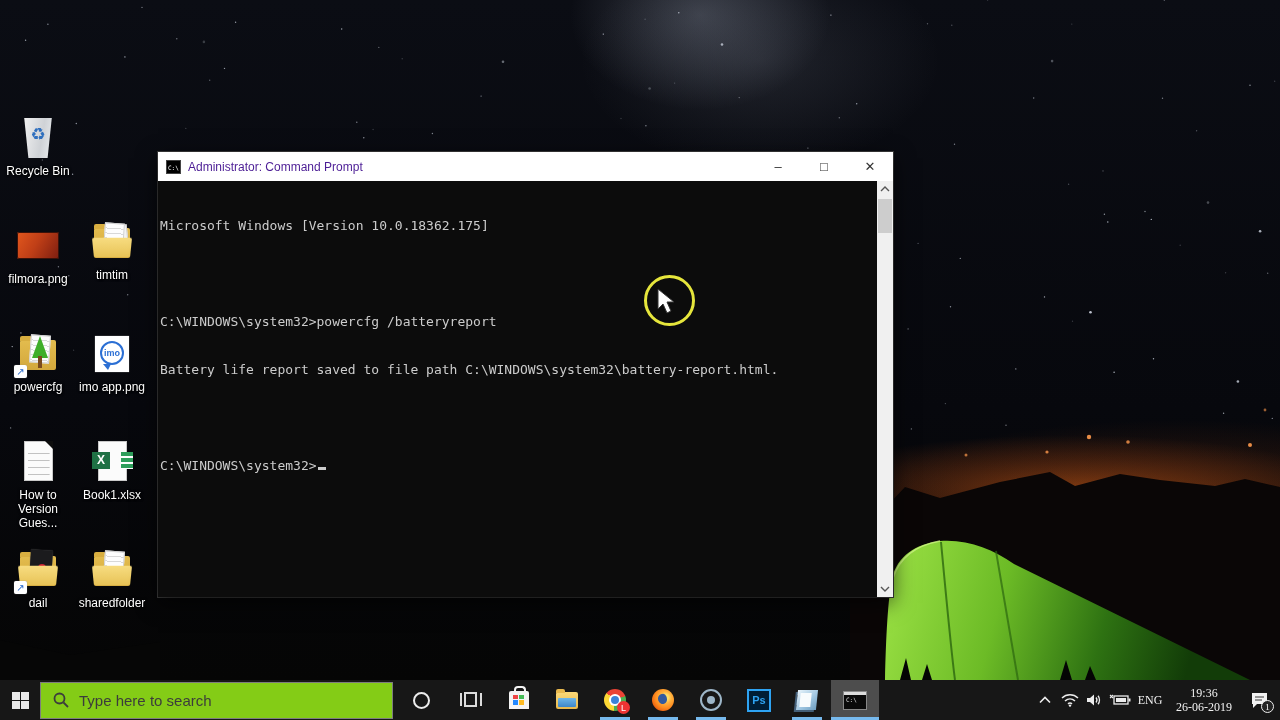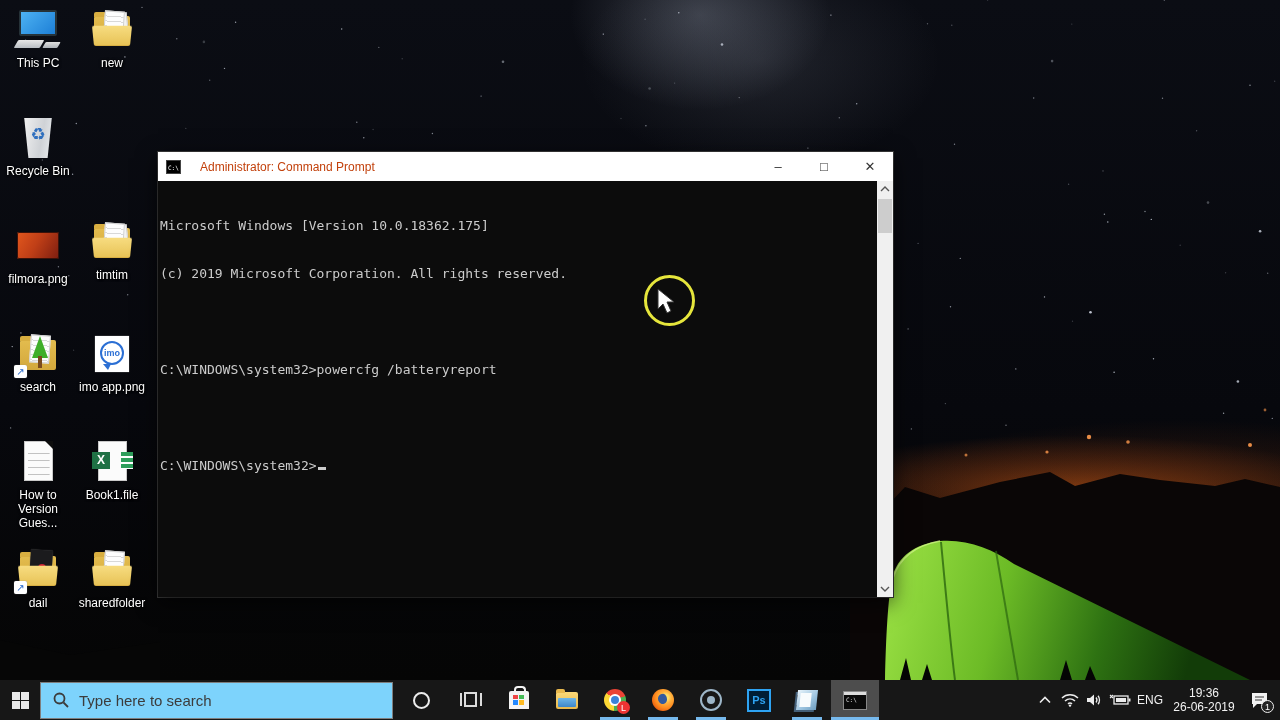--- a/index.html
+++ b/index.html
@@ -52,42 +52,42 @@
                   background-image:repeating-linear-gradient(#2e9e5b 0 4px, #fff 4px 6px); }
   
   .ic-dail .dark { position:absolute; left:16px; top:2px; width:22px; height:30px; background:#1b1b1d; transform:rotate(4deg); box-shadow:0 0 1px #555; }
   .ic-dail .dot { position:absolute; left:24px; top:16px; width:8px; height:8px; border:2px solid #c23; border-radius:50%; }
 
   
   .cmd-win { position:absolute; left:158px; top:152px; width:735px; height:445px;
              box-shadow:0 6px 20px rgba(0,0,0,.65), 0 0 0 1px #3c3c3c; background:#0c0c0c; }
   .cmd-title { position:absolute; left:0; top:0; width:100%; height:29px; background:#ffffff; display:flex; align-items:center; }
   .cmd-title .app-ic { width:15px; height:14px; background:#000; margin-left:8px; color:#fff; font-size:6px; line-height:13px; text-align:left; padding-left:1px; font-family:"DejaVu Sans Mono",monospace; border:1px solid #444; }
-  .cmd-title .t { margin-left:19px; font-size:12px; color:#c2410c; }
+  .cmd-title .t { margin-left:7px; font-size:12px; color:#4c1d95; }
   .cmd-controls { margin-left:auto; display:flex; height:100%; }
   .cmd-controls .cbtn { width:46px; height:100%; display:flex; align-items:center; justify-content:center; font-size:13px; color:#333; }
   .console { position:absolute; left:0; top:29px; width:719px; height:416px; background:#0c0c0c; padding:5px 0 0 2px;
              font-family:"DejaVu Sans Mono",monospace; font-size:13px; line-height:16px; color:#cccccc; white-space:pre; }
   .cline { min-height:16px; }
   .text-cursor { display:inline-block; width:8px; height:3px; background:#cccccc; margin-left:1px; }
   
   .vscroll { position:absolute; right:0; top:29px; width:16px; height:416px; background:#f0f0f0; }
   .vscroll .arr { position:absolute; left:0; width:16px; height:16px; display:flex; align-items:center; justify-content:center; }
   .vscroll .thumb { position:absolute; left:1px; top:18px; width:14px; height:34px; background:#cdcdcd; }
 
   
   .hl-ring { position:absolute; left:644px; top:275px; width:51px; height:51px; border:3px solid #e6e63c; border-radius:50%; }
   .mouse-cursor { position:absolute; left:655px; top:288px; }
 
   
   .taskbar { position:absolute; left:0; top:680px; width:1280px; height:40px; background:#171717; display:flex; align-items:center; }
   .tb-start { width:40px; height:40px; display:flex; align-items:center; justify-content:center; }
   .winlogo { width:17px; height:17px; display:grid; grid-template-columns:8px 8px; grid-template-rows:8px 8px; gap:1px; }
   .winlogo span { background:#e9e9e9; }
-  .tb-search { width:353px; height:37px; background:#7dd3fc; border:1px solid #7e7e7e; display:flex; align-items:center; }
+  .tb-search { width:353px; height:37px; background:#84cc16; border:1px solid #7e7e7e; display:flex; align-items:center; }
   .tb-search .mag { margin-left:12px; }
   .tb-search input { border:none; outline:none; background:transparent; font-size:15px; color:#2b2b2b; margin-left:10px; width:250px; font-family:"Liberation Sans",sans-serif; }
   .tb-search input::placeholder { color:#3c3c3c; opacity:1; }
   .tb-cell { width:48px; height:40px; display:flex; align-items:center; justify-content:center; position:relative; }
   .tb-cell.running:after { content:""; position:absolute; bottom:0; left:9px; width:30px; height:3px; background:#76b9ed; }
   .tb-cell.active { background:#4d4d4d; }
   .tb-cell.active:after { content:""; position:absolute; bottom:0; left:0; width:48px; height:3px; background:#76b9ed; }
   .cortana-ring { width:17px; height:17px; border:2px solid #ececec; border-radius:50%; }
   
   .tv { position:relative; width:20px; height:16px; }
@@ -122,21 +122,21 @@
   .ps { width:24px; height:23px; background:#001e36; border:2px solid #2ea3f2; color:#2ea3f2; font-weight:bold; font-size:11px; display:flex; align-items:center; justify-content:center; }
   
   .npad { position:relative; width:20px; height:20px; transform:skewX(-6deg); background:linear-gradient(135deg,#e9f4fb,#9cc3df 60%,#6e9dc0); box-shadow:-2px 2px 0 #44607a; }
   .npad:before { content:""; position:absolute; left:3px; top:3px; width:11px; height:14px; background:#f8fbfd; }
   
   .cmdtb { position:relative; width:24px; height:19px; background:#0a0a0a; border:1px solid #888; font-family:"DejaVu Sans Mono",monospace; }
   .cmdtb .bar { position:absolute; left:0; top:0; width:100%; height:3px; background:#dcdcdc; }
   .cmdtb .tx { position:absolute; left:2px; top:4px; color:#ddd; font-size:6px; }
 
   
-  .tray { margin-left:auto; display:flex; align-items:center; height:40px; }
+  .tray { margin-left:auto; display:flex; align-items:center; height:40px;font-family:Liberation Serif, serif; }
   .tray-ic { width:25px; height:40px; display:flex; align-items:center; justify-content:center; }
   .tray-lang { width:36px; text-align:center; color:#f2f2f2; font-size:12px; }
   .tray-clock { width:72px; text-align:center; color:#f2f2f2; font-size:12px; line-height:14px; }
   .tray-action { position:relative; width:40px; height:40px; display:flex; align-items:center; justify-content:center; }
   .tray-action .bdg { position:absolute; right:6px; bottom:7px; width:13px; height:13px; border-radius:50%; background:#222; border:1px solid #eee; color:#fff; font-size:9px; line-height:12px; text-align:center; }
 </style>
 </head>
 <body>
 
 <div class="stage">
@@ -333,37 +333,20 @@
       <path d="M850,680 L850,545 L905,487 L940,498 L1000,482 L1050,472 L1075,486 L1120,474 L1160,480 L1215,486 L1245,479 L1280,487 L1280,680 Z" fill="#0a0606"></path>
       <path d="M0,680 L0,640 L70,655 L160,642 L160,680 Z" fill="#060606"></path>
       <path d="M885,680 C886,635 888,600 892,578 C898,556 915,544 940,541 C968,539 992,549 1014,564 L1250,680 Z" fill="url(#tentg)"></path>
       <path d="M893,578 C900,556 918,545 940,541" stroke="#cdf285" stroke-width="1.6" fill="none" opacity="0.8"></path>
       <path d="M941,542 C946,595 951,650 955,680" stroke="#2c660f" stroke-width="2" fill="none" opacity="0.8"></path>
       <path d="M996,551 C1004,600 1013,650 1018,680" stroke="#2c660f" stroke-width="2" fill="none" opacity="0.7"></path>
       <path d="M900,680 l6,-22 l5,22 Z M922,680 l5,-16 l5,16 Z M1060,680 l6,-20 l6,20 Z M1085,680 l5,-14 l6,14 Z" fill="#040404"></path>
     </svg>
   </div>
 
-  <div class="dicon" style="left:0;top:8px">
-    <div class="art ic-pc">
-        <div class="mon"></div>
-        <div class="kb1"></div>
-        <div class="kb2"></div>
-      </div>
-    <div class="lbl">This PC</div>
-  </div>
-  <div class="dicon" style="left:74px;top:8px">
-    <div class="art">
-        <div class="fold-back"></div>
-        <div class="fold-paper2"></div>
-        <div class="fold-paper"></div>
-        <div class="fold-front"></div>
-      </div>
-    <div class="lbl">new</div>
-  </div>
   <div class="dicon" style="left:0;top:116px">
     <div class="art ic-bin">
         <div class="bin"></div>
         <div class="sym">♻</div>
       </div>
     <div class="lbl">Recycle Bin</div>
   </div>
   <div class="dicon" style="left:0;top:224px">
     <div class="art ic-ubu">
         <div class="img"></div>
@@ -380,21 +363,21 @@
     <div class="lbl">timtim</div>
   </div>
   <div class="dicon" style="left:0;top:332px">
     <div class="art ic-film">
       <div class="fold-back"></div>
         <div class="fold-paper"></div>
         <div class="tree"></div>
         <div class="trunk"></div>
       <div class="short-badge">↗</div>
     </div>
-    <div class="lbl">search</div>
+    <div class="lbl">powercfg</div>
   </div>
   <div class="dicon" style="left:74px;top:332px">
     <div class="art ic-imo">
         <div class="card"></div>
         <div class="bub">imo</div>
         <div class="tail"></div>
       </div>
     <div class="lbl">imo app.png</div>
   </div>
   <div class="dicon" style="left:0;top:440px">
@@ -402,21 +385,21 @@
         <div class="page"></div>
       </div>
     <div class="lbl">How to Version Gues...</div>
   </div>
   <div class="dicon" style="left:74px;top:440px">
     <div class="art ic-xls">
         <div class="page"></div>
         <div class="xbox">X</div>
         <div class="grid"></div>
       </div>
-    <div class="lbl">Book1.file</div>
+    <div class="lbl">Book1.xlsx</div>
   </div>
   <div class="dicon" style="left:0;top:548px">
     <div class="art ic-dail">
       <div class="fold-back"></div>
         <div class="dark"></div>
         <div class="dot"></div>
         <div class="fold-front"></div>
       <div class="short-badge">↗</div>
     </div>
     <div class="lbl">dail</div>
@@ -435,23 +418,23 @@
       <div class="app-ic">C:\</div>
       <div class="t">Administrator: Command Prompt</div>
       <div class="cmd-controls">
         <div class="cbtn">–</div>
         <div class="cbtn">□</div>
         <div class="cbtn">✕</div>
       </div>
     </div>
     <div class="console">
       <div class="cline">Microsoft Windows [Version 10.0.18362.175]</div>
-      <div class="cline">(c) 2019 Microsoft Corporation. All rights reserved.</div>
       <div class="cline"></div>
       <div class="cline">C:\WINDOWS\system32&gt;powercfg /batteryreport</div>
+      <div class="cline">Battery life report saved to file path C:\WINDOWS\system32\battery-report.html.</div>
       <div class="cline"></div>
       <div class="cline"><span>C:\WINDOWS\system32&gt;</span><span class="text-cursor"></span></div>
     </div>
     <div class="vscroll">
       <div class="arr" style="top:0">
         <svg width="10" height="6">
             <polyline points="1,5 5,1 9,5" fill="none" stroke="#555" stroke-width="1.4"></polyline>
           </svg>
       </div>
       <div class="thumb"></div>

